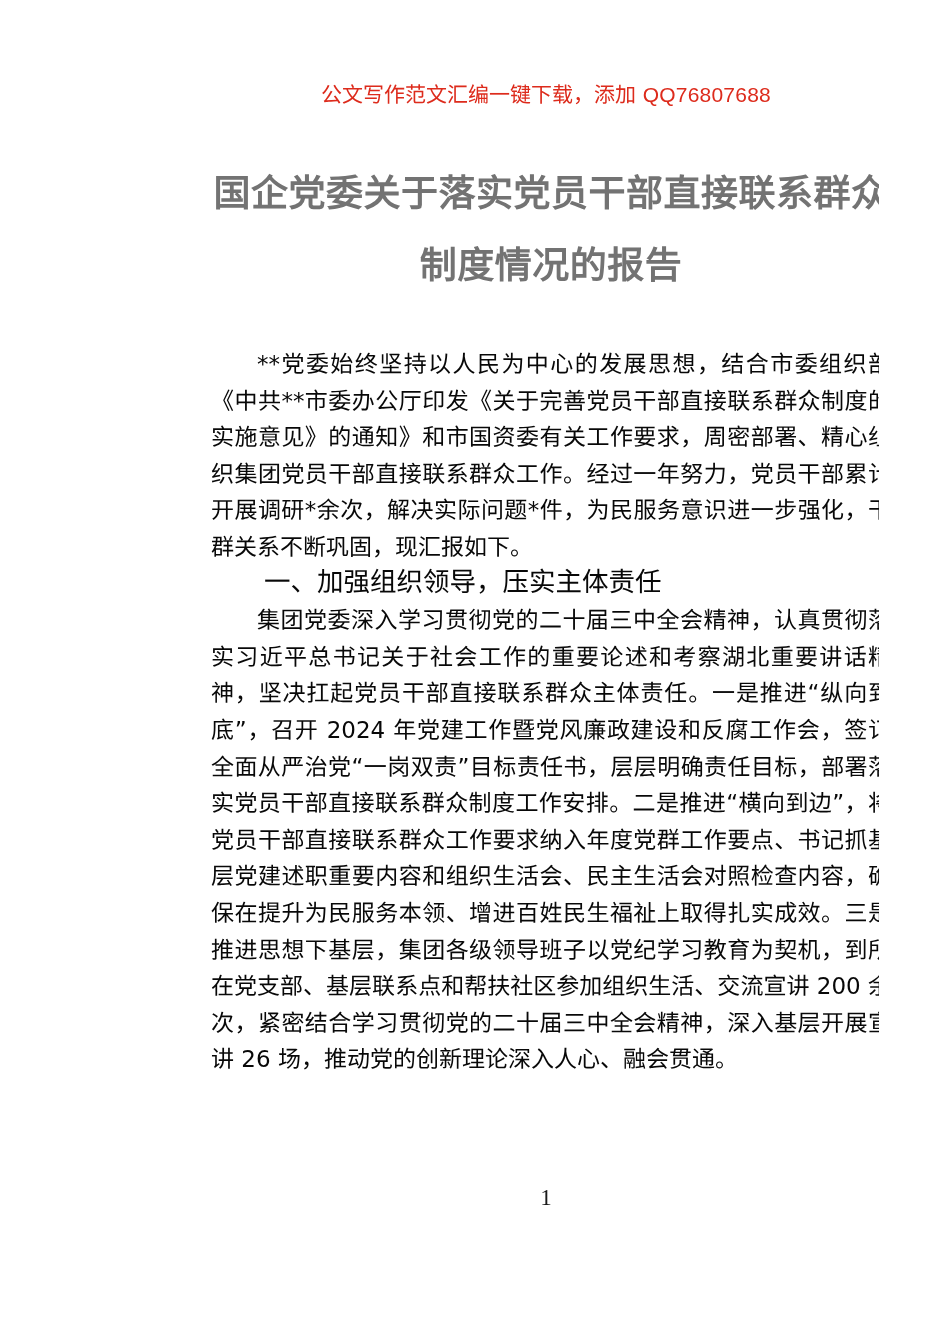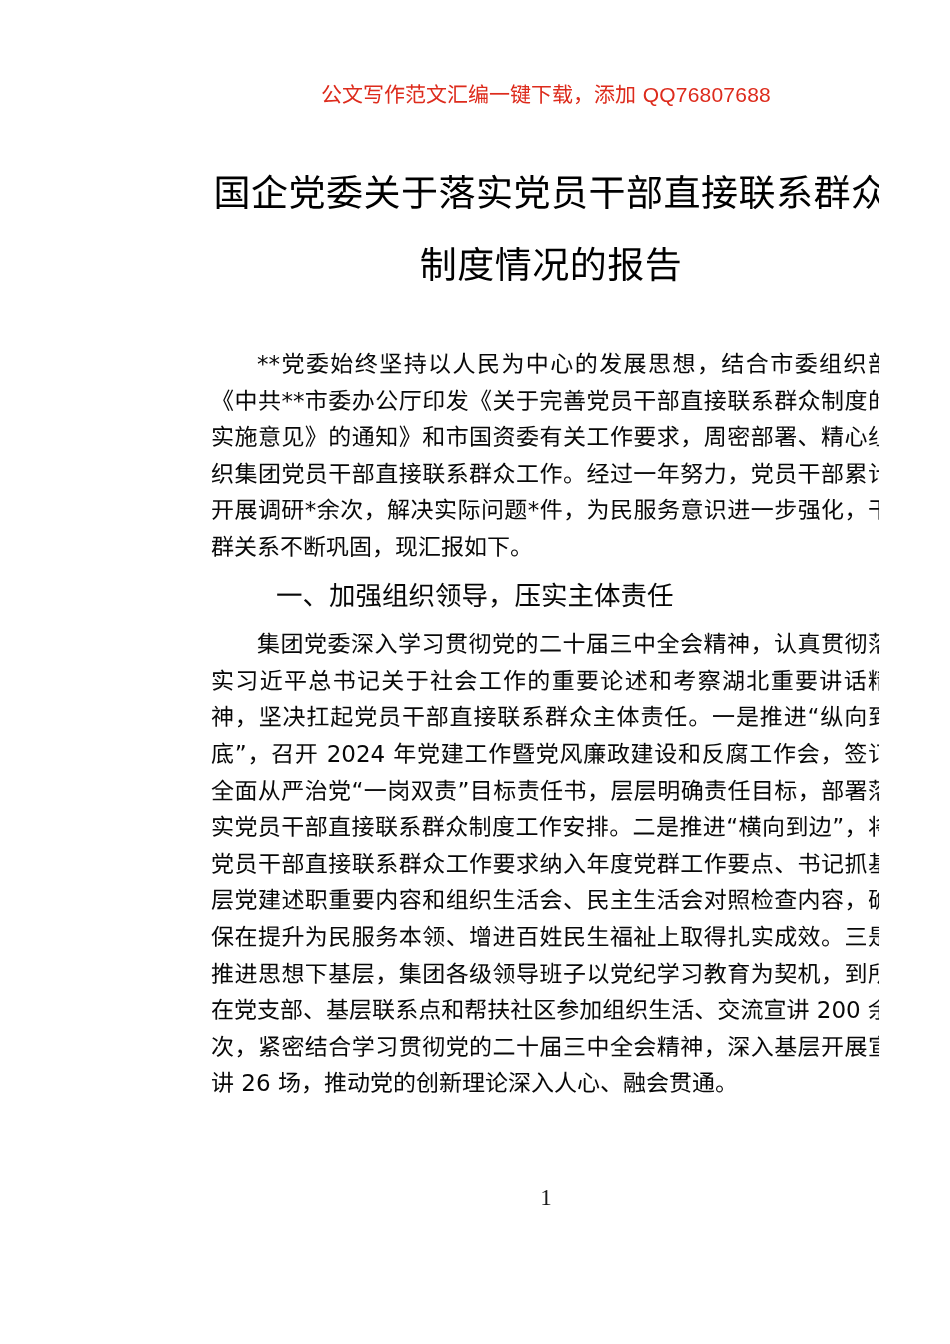--- a/index.html
+++ b/index.html
@@ -49,24 +49,24 @@
     top: 158px;
     width: 680px;
   }
 
   .doc-title {
     font-family: "DejaVu Sans", "Liberation Sans", sans-serif;
     font-size: 37px;
     line-height: 72px;
     text-align: center;
     letter-spacing: 0.5px;
-    color: #000000;
+    color: #737373;
     margin: 0 0 0 0;
     padding: 0;
-    font-weight: 400;
+    font-weight: 700;
   }
 
   .body-block {
     margin-top: 44px;
   }
 
   p.para {
     margin: 0;
     padding: 0;
     font-family: "DejaVu Sans", "Liberation Sans", sans-serif;
@@ -74,23 +74,23 @@
     line-height: 36.6px;
     text-align: justify;
     text-justify: inter-ideograph;
     text-indent: 2em;
     letter-spacing: 0px;
     color: #080808;
     word-break: break-all;
   }
 
   p.heading {
-    margin: 12px;
+    margin: 0;
     padding: 0;
-    font-family: Liberation Sans, sans-serif;
+    font-family: Liberation Mono, monospace;
     font-size: 26.5px;
     line-height: 36.6px;
     text-indent: 2em;
     color: #080808;
     text-align: left;
     letter-spacing: 0px;
   }
 
   
   .page-number {

